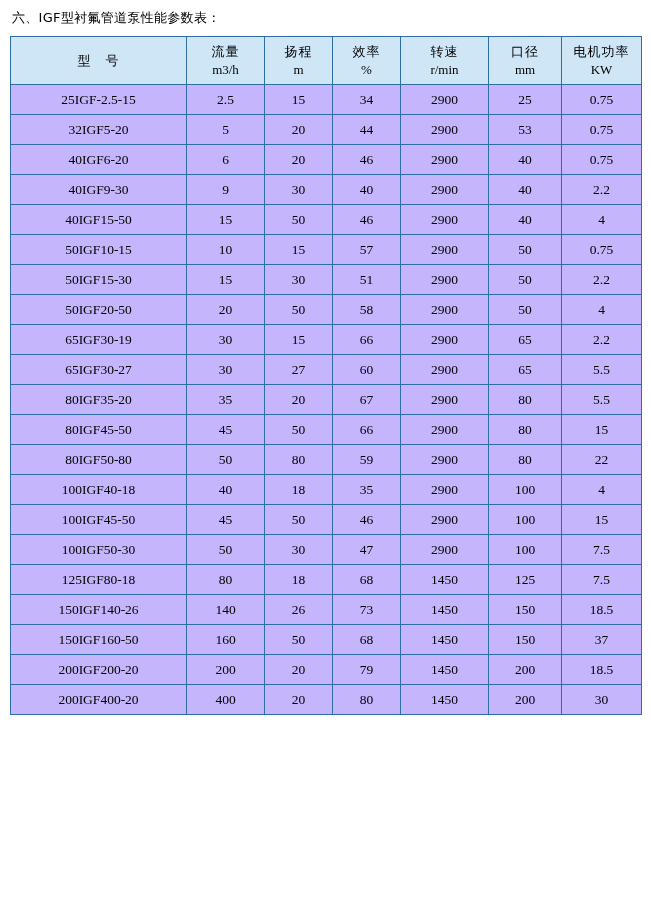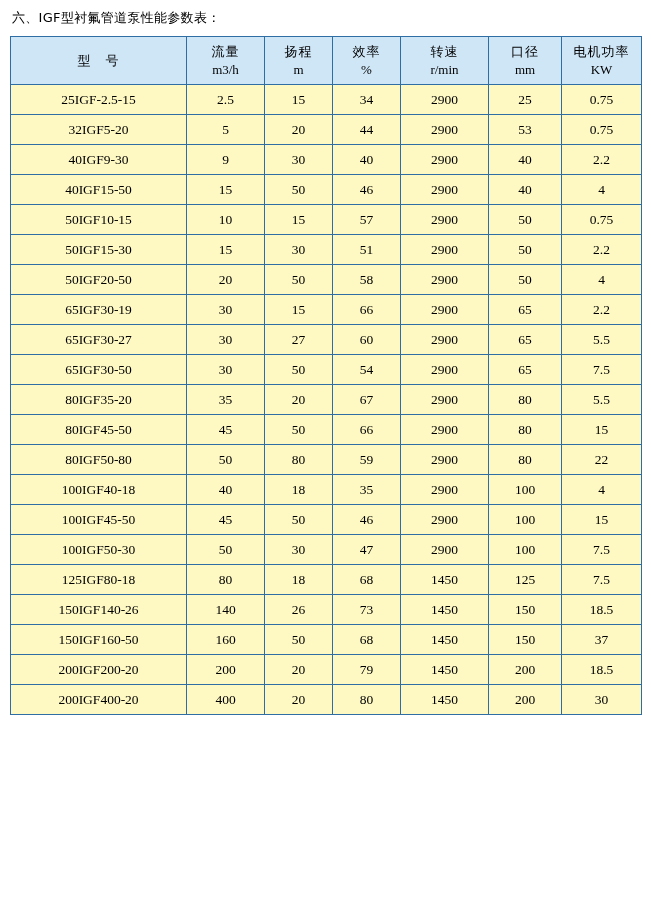--- a/index.html
+++ b/index.html
@@ -26,21 +26,21 @@
     font-size: 13px;
     line-height: 20px;
     color: #000000;
     margin: 0 0 8px 2px;
     letter-spacing: 0.3px;
   }
   table.spec {
     border-collapse: collapse;
     width: 631px;
     table-layout: fixed;
-    background: #fef9c3;
+    background: #c4b5fd;
   }
   table.spec th, table.spec td {
     border: 1px solid #2f6ea5;
     text-align: center;
     vertical-align: middle;
     font-size: 13px;
     color: #000000;
   }
   table.spec thead th {
     background: #cfe6f7;
@@ -135,20 +135,29 @@
         <tr>
           <td>32IGF5-20</td>
           <td>5</td>
           <td>20</td>
           <td>44</td>
           <td>2900</td>
           <td>53</td>
           <td>0.75</td>
         </tr>
         <tr>
+          <td>40IGF6-20</td>
+          <td>6</td>
+          <td>20</td>
+          <td>46</td>
+          <td>2900</td>
+          <td>40</td>
+          <td>0.75</td>
+        </tr>
+        <tr>
           <td>40IGF9-30</td>
           <td>9</td>
           <td>30</td>
           <td>40</td>
           <td>2900</td>
           <td>40</td>
           <td>2.2</td>
         </tr>
         <tr>
           <td>40IGF15-50</td>
@@ -196,29 +205,20 @@
           <td>2.2</td>
         </tr>
         <tr>
           <td>65IGF30-27</td>
           <td>30</td>
           <td>27</td>
           <td>60</td>
           <td>2900</td>
           <td>65</td>
           <td>5.5</td>
-        </tr>
-        <tr>
-          <td>65IGF30-50</td>
-          <td>30</td>
-          <td>50</td>
-          <td>54</td>
-          <td>2900</td>
-          <td>65</td>
-          <td>7.5</td>
         </tr>
         <tr>
           <td>80IGF35-20</td>
           <td>35</td>
           <td>20</td>
           <td>67</td>
           <td>2900</td>
           <td>80</td>
           <td>5.5</td>
         </tr>

